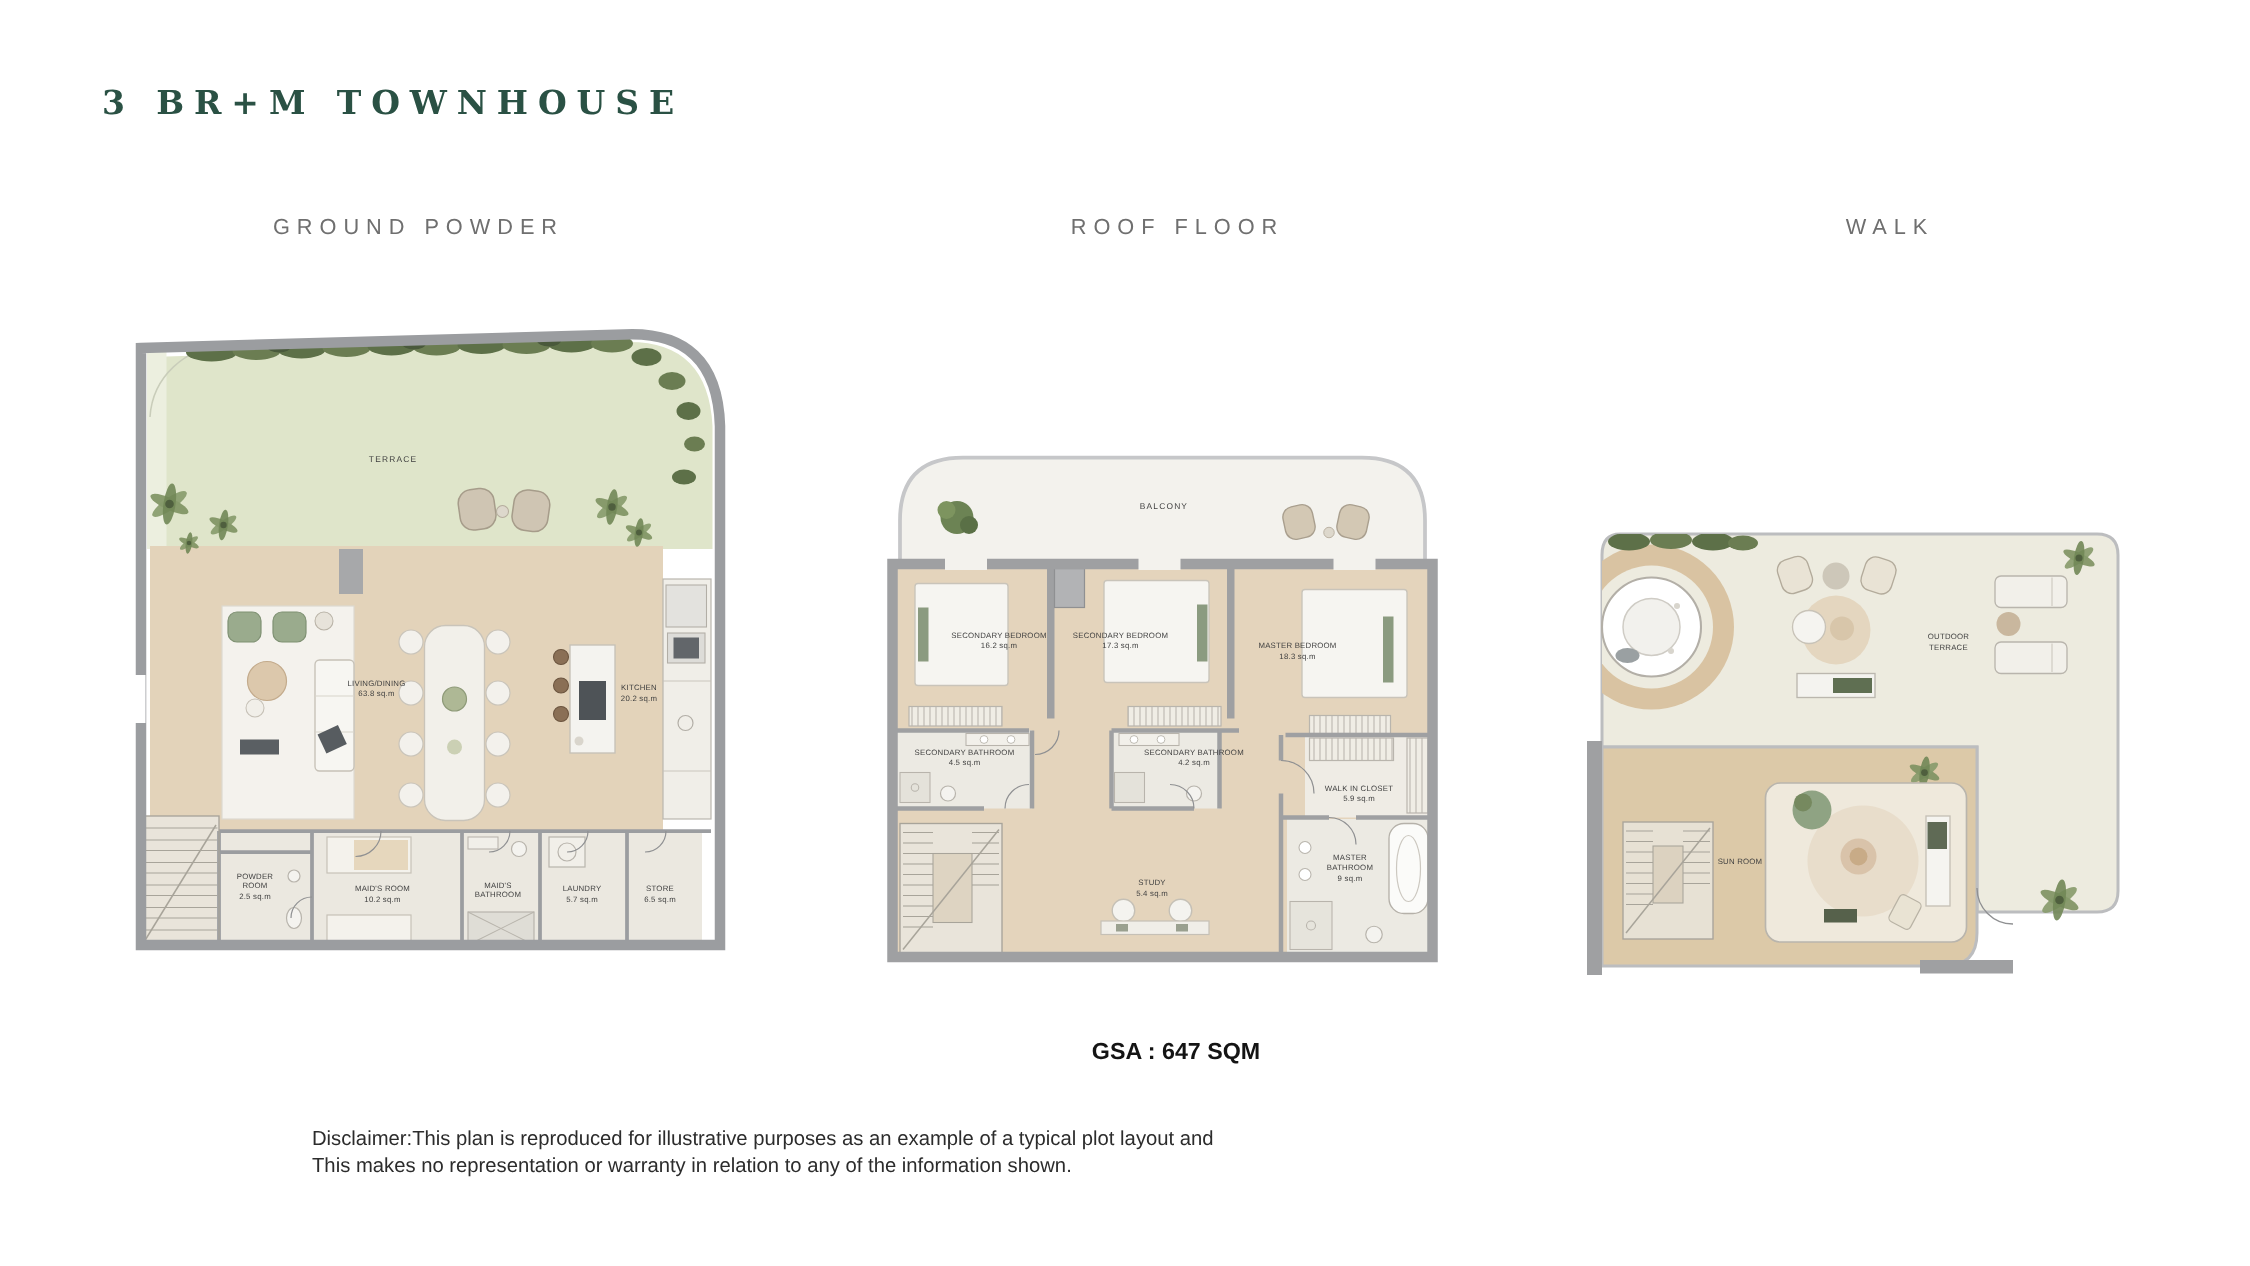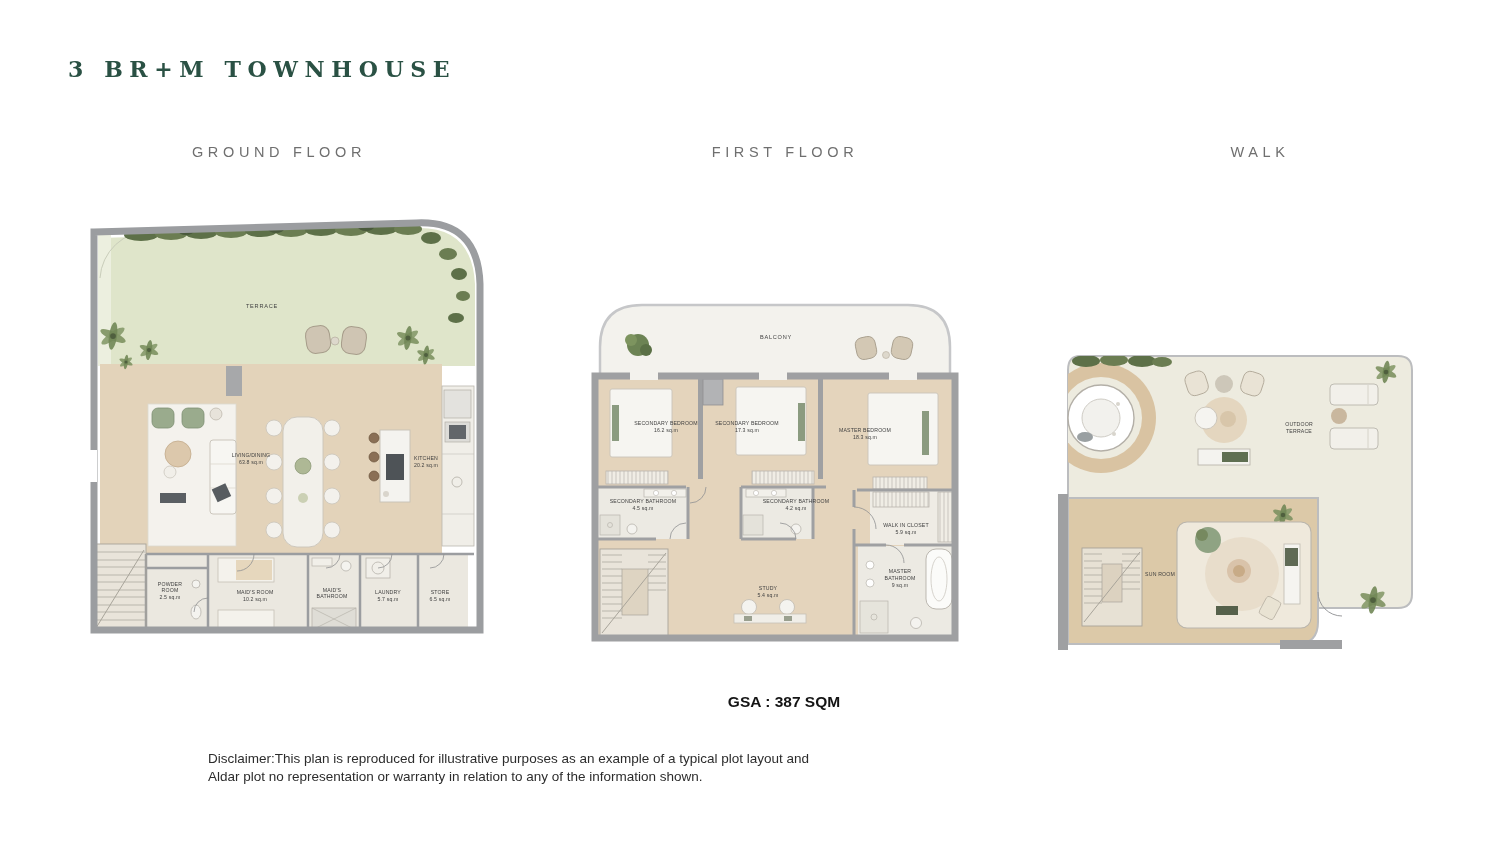--- a/index.html
+++ b/index.html
@@ -19,22 +19,22 @@
   #plan-first{left:586px;top:301px}
   #plan-roof{left:1056px;top:348px}
   svg text{font-family:"Liberation Sans",sans-serif;fill:#3f3f3f;}
   .rl{font-size:5.2px;letter-spacing:.03em;}
   .rl2{font-size:5.6px;letter-spacing:.14em;}
 </style>
 </head>
 <body>
 
 <div class="title">3 BR+M TOWNHOUSE</div>
-<div class="col-header" id="gh">GROUND FLOOR</div>
-<div class="col-header" id="fh">FIRST FLOOR</div>
+<div class="col-header" id="gh">GROUND POWDER</div>
+<div class="col-header" id="fh">ROOF FLOOR</div>
 <div class="col-header" id="rh">WALK</div>
 
 <svg id="plan-ground" class="plan" width="410" height="426" viewBox="0 0 410 426">
   <defs>
     <pattern id="hv1" width="4" height="8" patternUnits="userSpaceOnUse">
       <rect width="4" height="8" fill="#f0ede5"></rect>
       <line x1="2" y1="0" x2="2" y2="8" stroke="#b9b5ad" stroke-width="0.7"></line>
     </pattern>
     <g id="palmG">
       <ellipse rx="12" ry="3.5" transform="rotate(25)" fill="#7d9160" opacity="0.9"></ellipse>
@@ -439,17 +439,17 @@
       <line x1="66" y1="241" x2="84" y2="241"></line>
     <line x1="28" y1="274" x2="84" y2="204" stroke-width="1"></line>
   </g>
   <path d="M262,244 a24,24 0 0 0 24,24" stroke="#8f9092" stroke-width="0.9" fill="none"></path>
 
   <text class="rl" x="243" y="78" text-anchor="middle">OUTDOOR</text>
   <text class="rl" x="243" y="85" text-anchor="middle">TERRACE</text>
   <text class="rl" x="104" y="228" text-anchor="middle">SUN ROOM</text>
 </svg>
 
-<div class="gsa">GSA : 387 SQM</div>
+<div class="gsa">GSA : 647 SQM</div>
 <div class="disclaimer">
   <div>Disclaimer:This plan is reproduced for illustrative purposes as an example of a typical plot layout and</div>
-  <div>Aldar plot no representation or warranty in relation to any of the information shown.</div>
+  <div>This makes no representation or warranty in relation to any of the information shown.</div>
 </div>
 
 </body></html>

